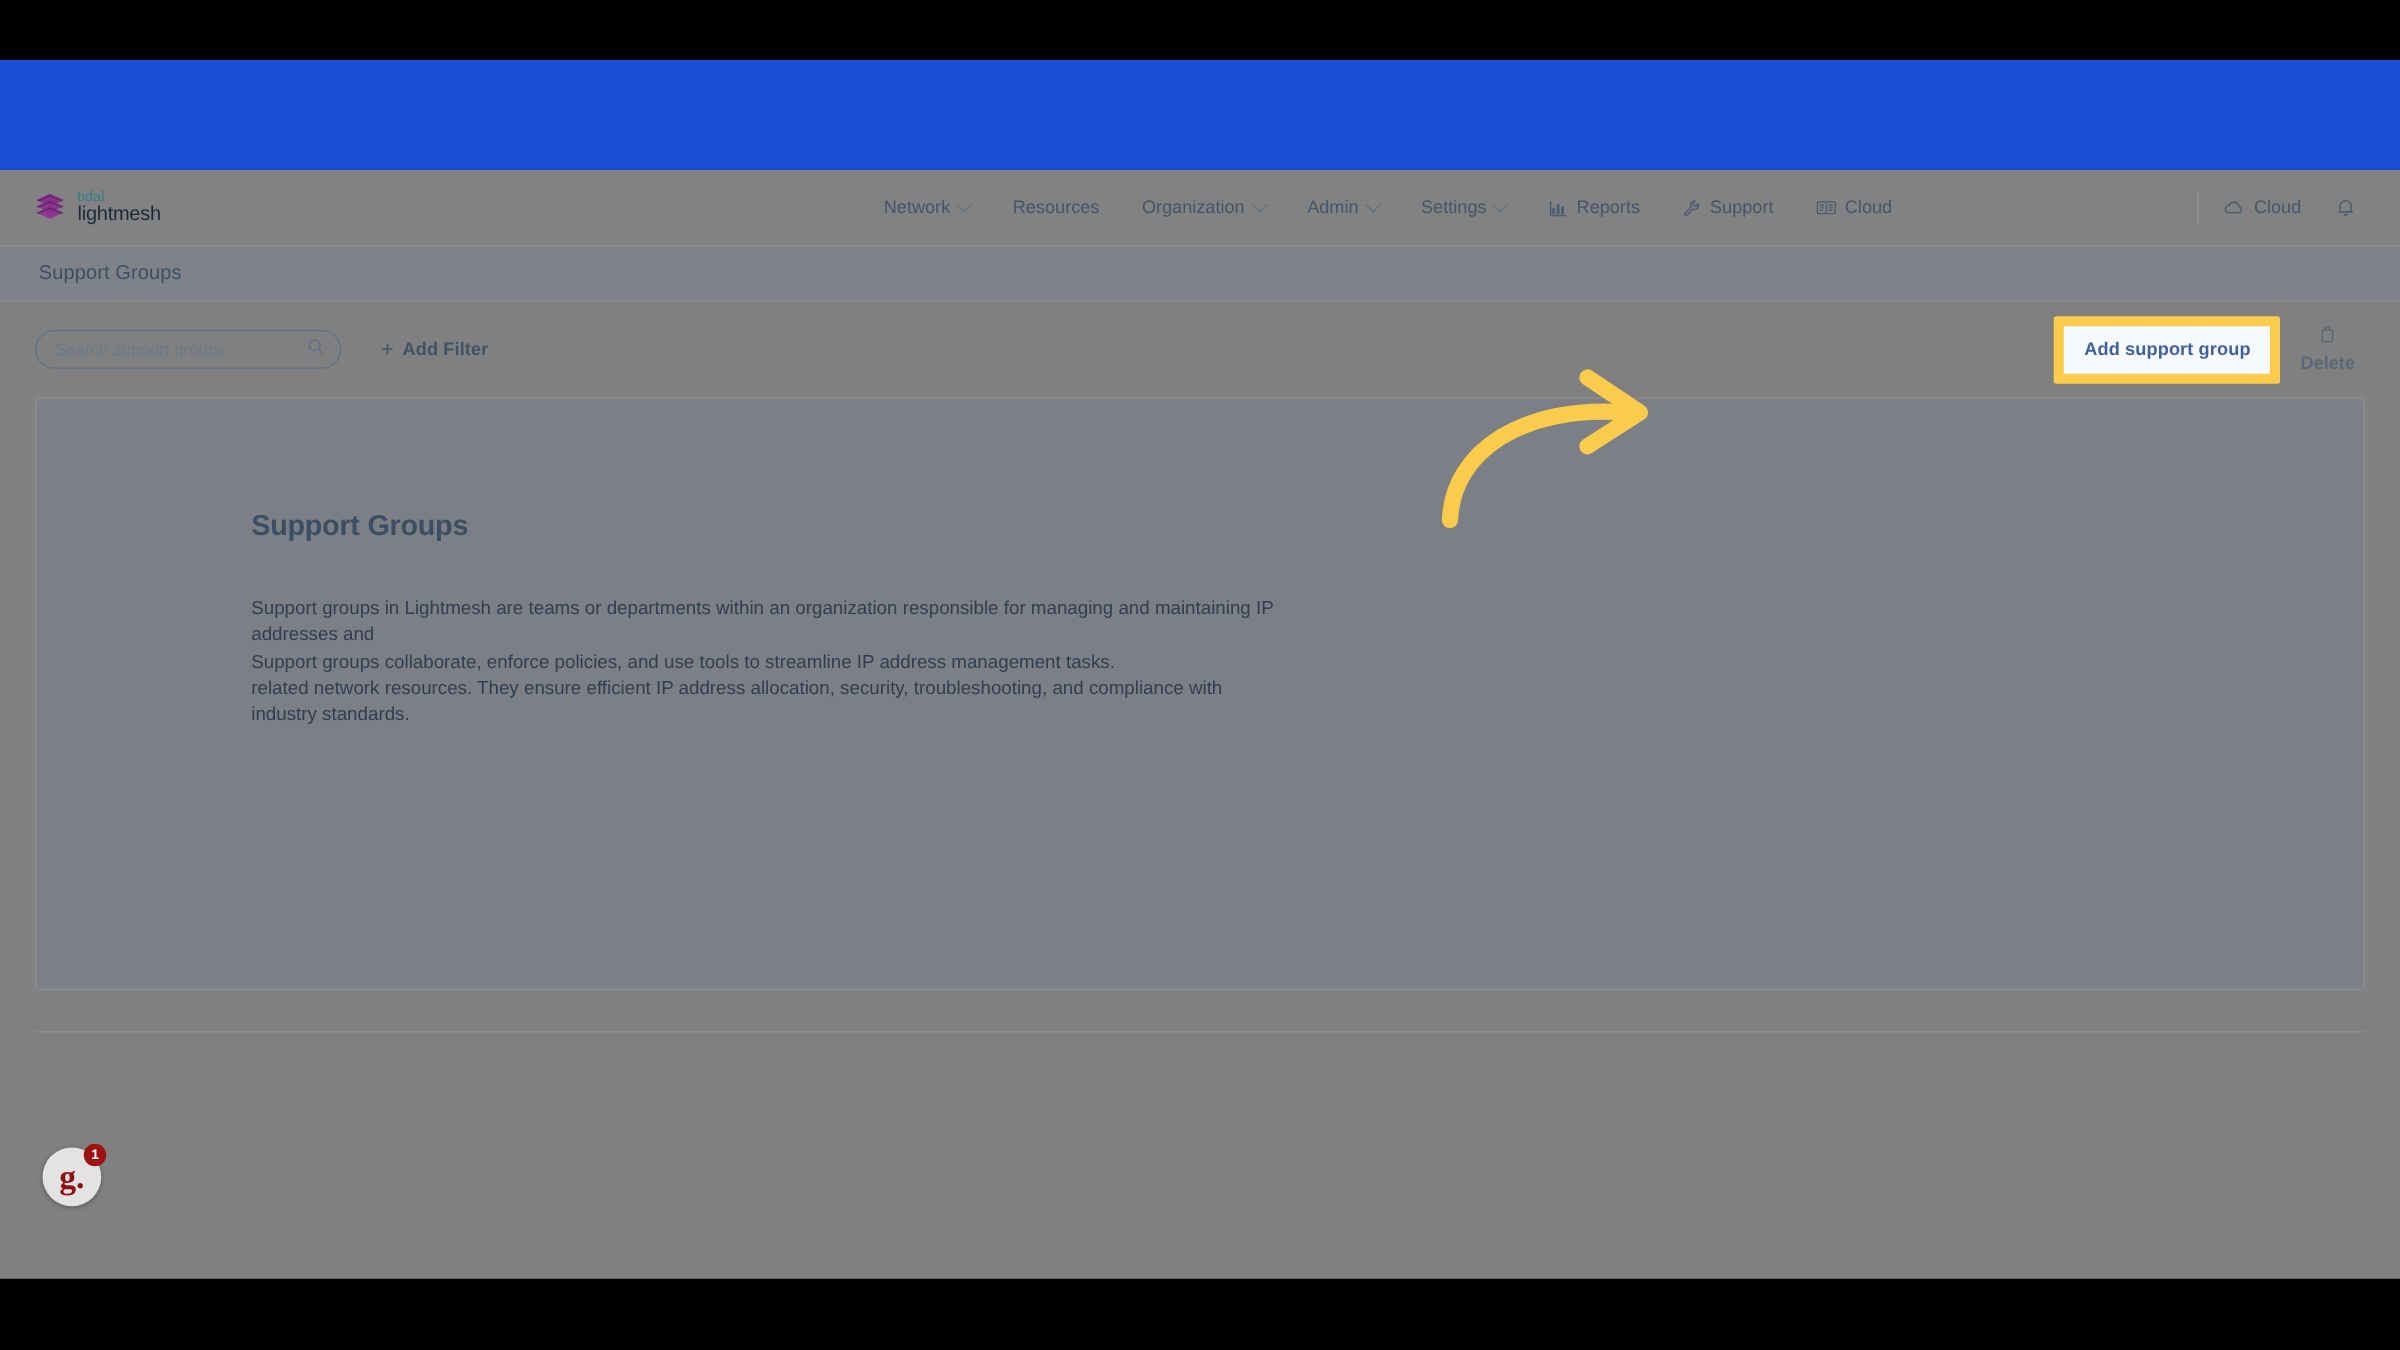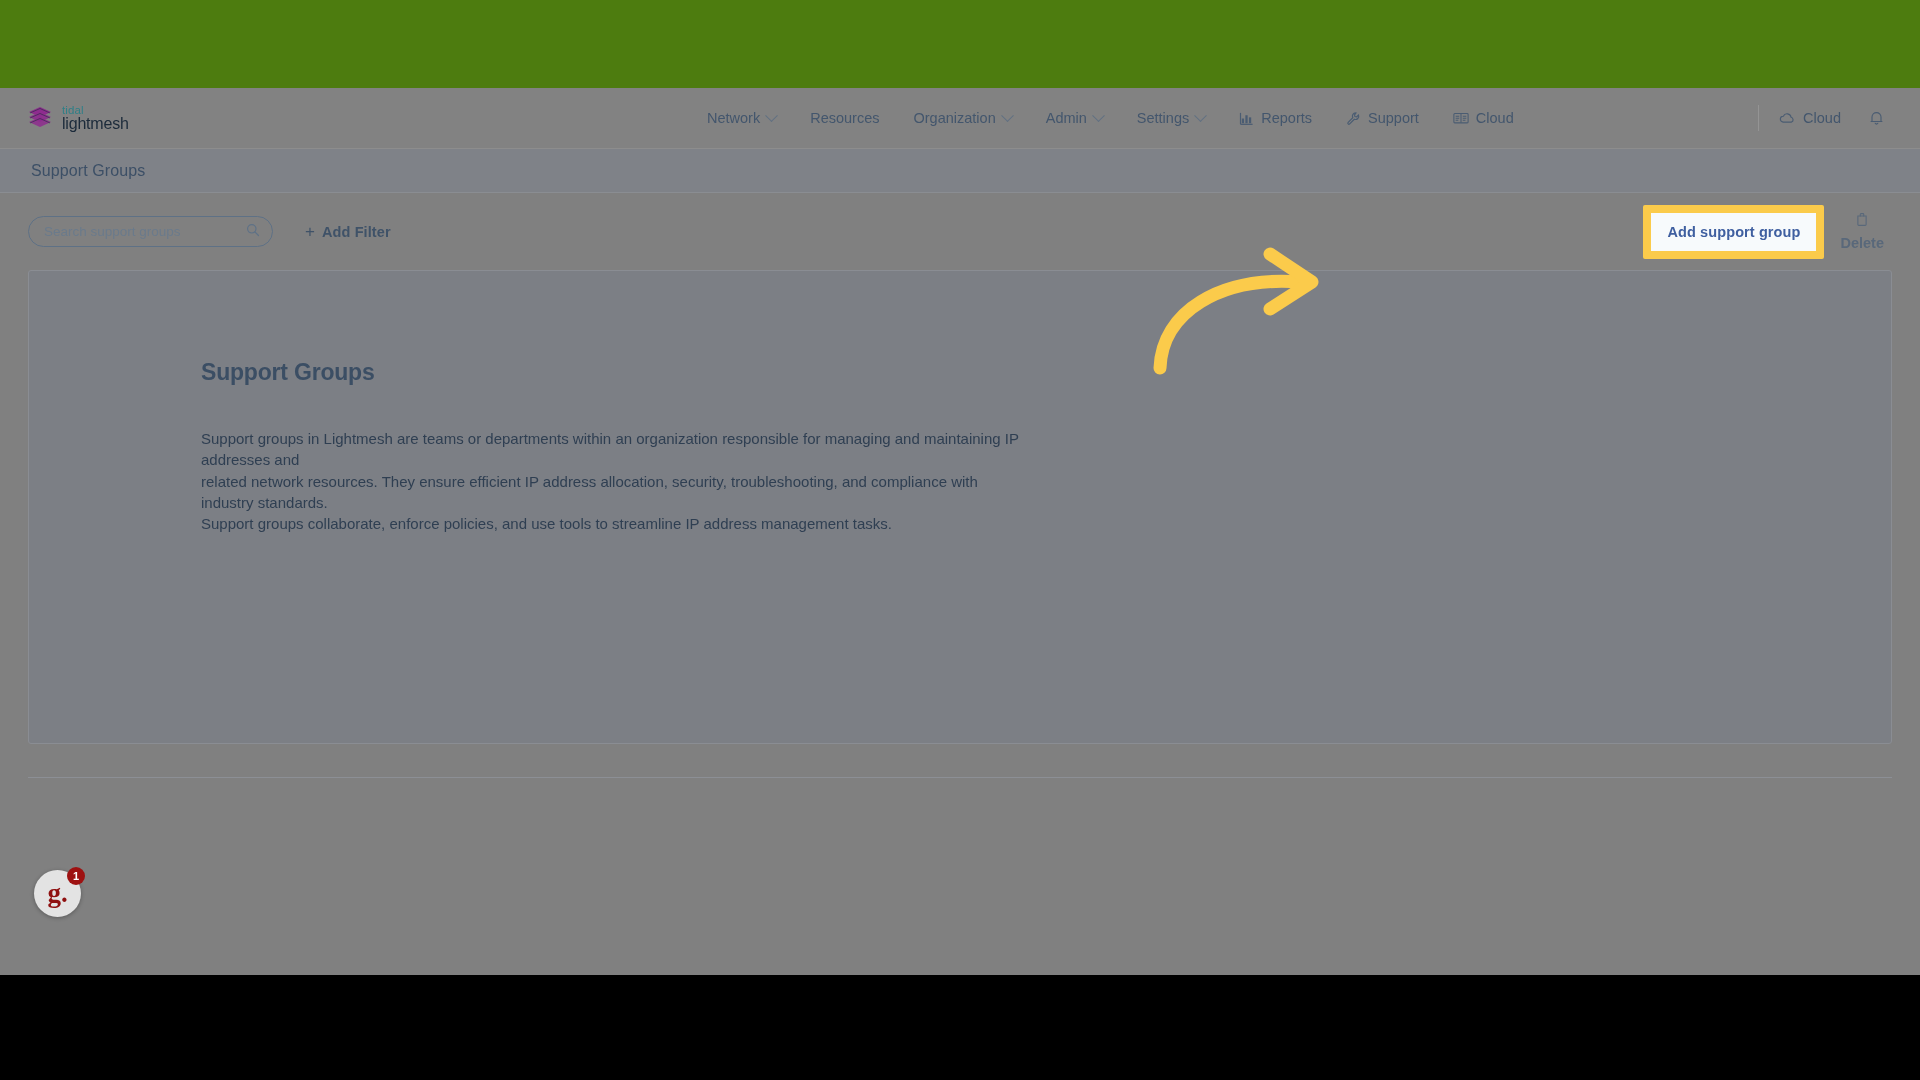--- a/index.html
+++ b/index.html
@@ -5,21 +5,22 @@
   * { box-sizing: border-box; margin: 0; padding: 0; }
   html, body {
     width: 1920px; height: 1080px;
     background: #000;
     font-family: "Liberation Sans", sans-serif;
     overflow: hidden;
   }
   #screen {
     position: relative;
     width: 1920px; height: 828px;
-    background: #4d7c0f;
+    background: #1d4ed8;
+    margin-top: 48px;
   }
   
   #page {
     position: absolute;
     left: 0; top: 88px;
     width: 1920px; height: 887px;
     background: #808080;
     overflow: hidden;
   }
   
@@ -384,22 +385,22 @@
           <span>Delete</span>
         </div>
       </div>
     </div>
 
     <div class="card">
       <div class="card-inner">
         <div class="card-h1">Support Groups</div>
         <div class="card-p">
           <div>Support groups in Lightmesh are teams or departments within an organization responsible for managing and maintaining IP addresses and</div>
+          <div>Support groups collaborate, enforce policies, and use tools to streamline IP address management tasks.</div>
           <div>related network resources. They ensure efficient IP address allocation, security, troubleshooting, and compliance with industry standards.</div>
-          <div>Support groups collaborate, enforce policies, and use tools to streamline IP address management tasks.</div>
         </div>
       </div>
     </div>
 
     <div class="footer-rule"></div>
 
     <div class="arrow">
       <svg width="180" height="130" viewBox="0 0 180 130">
         <path d="M10 122 C 12 66, 70 30, 150 36" fill="none" stroke="#FBCB4B" stroke-width="13" stroke-linecap="round"></path>
         <path d="M120 8 L162 36 L120 63" fill="none" stroke="#FBCB4B" stroke-width="13" stroke-linecap="round" stroke-linejoin="round"></path>

